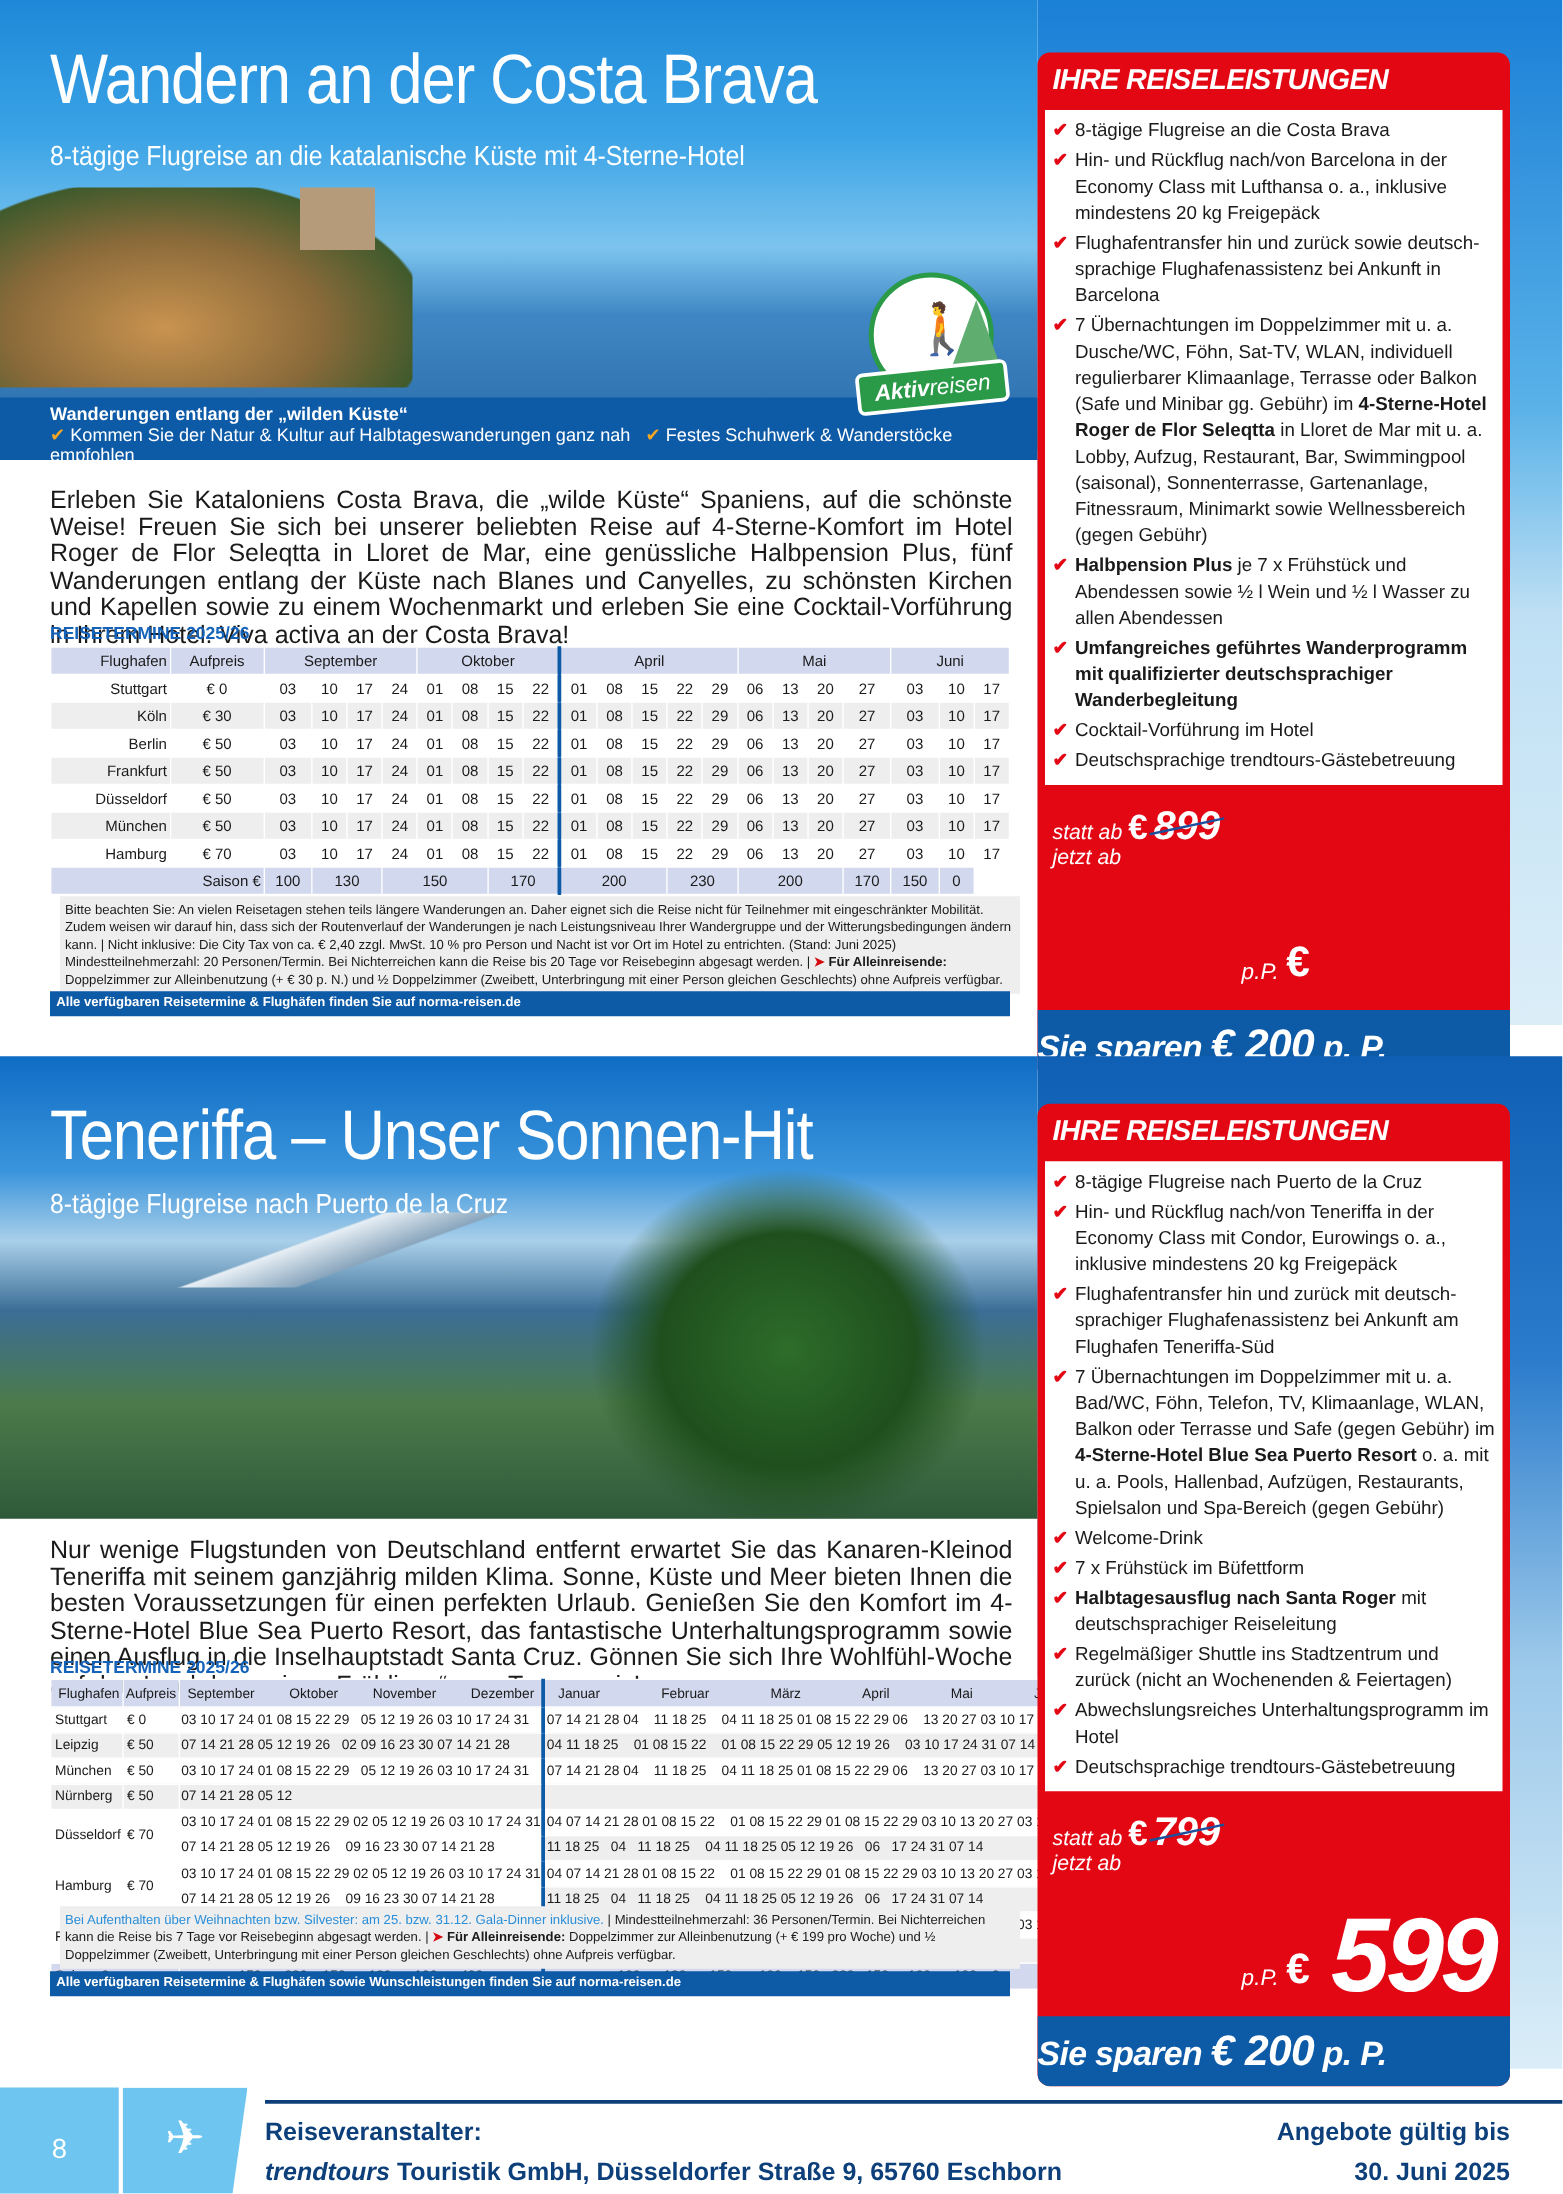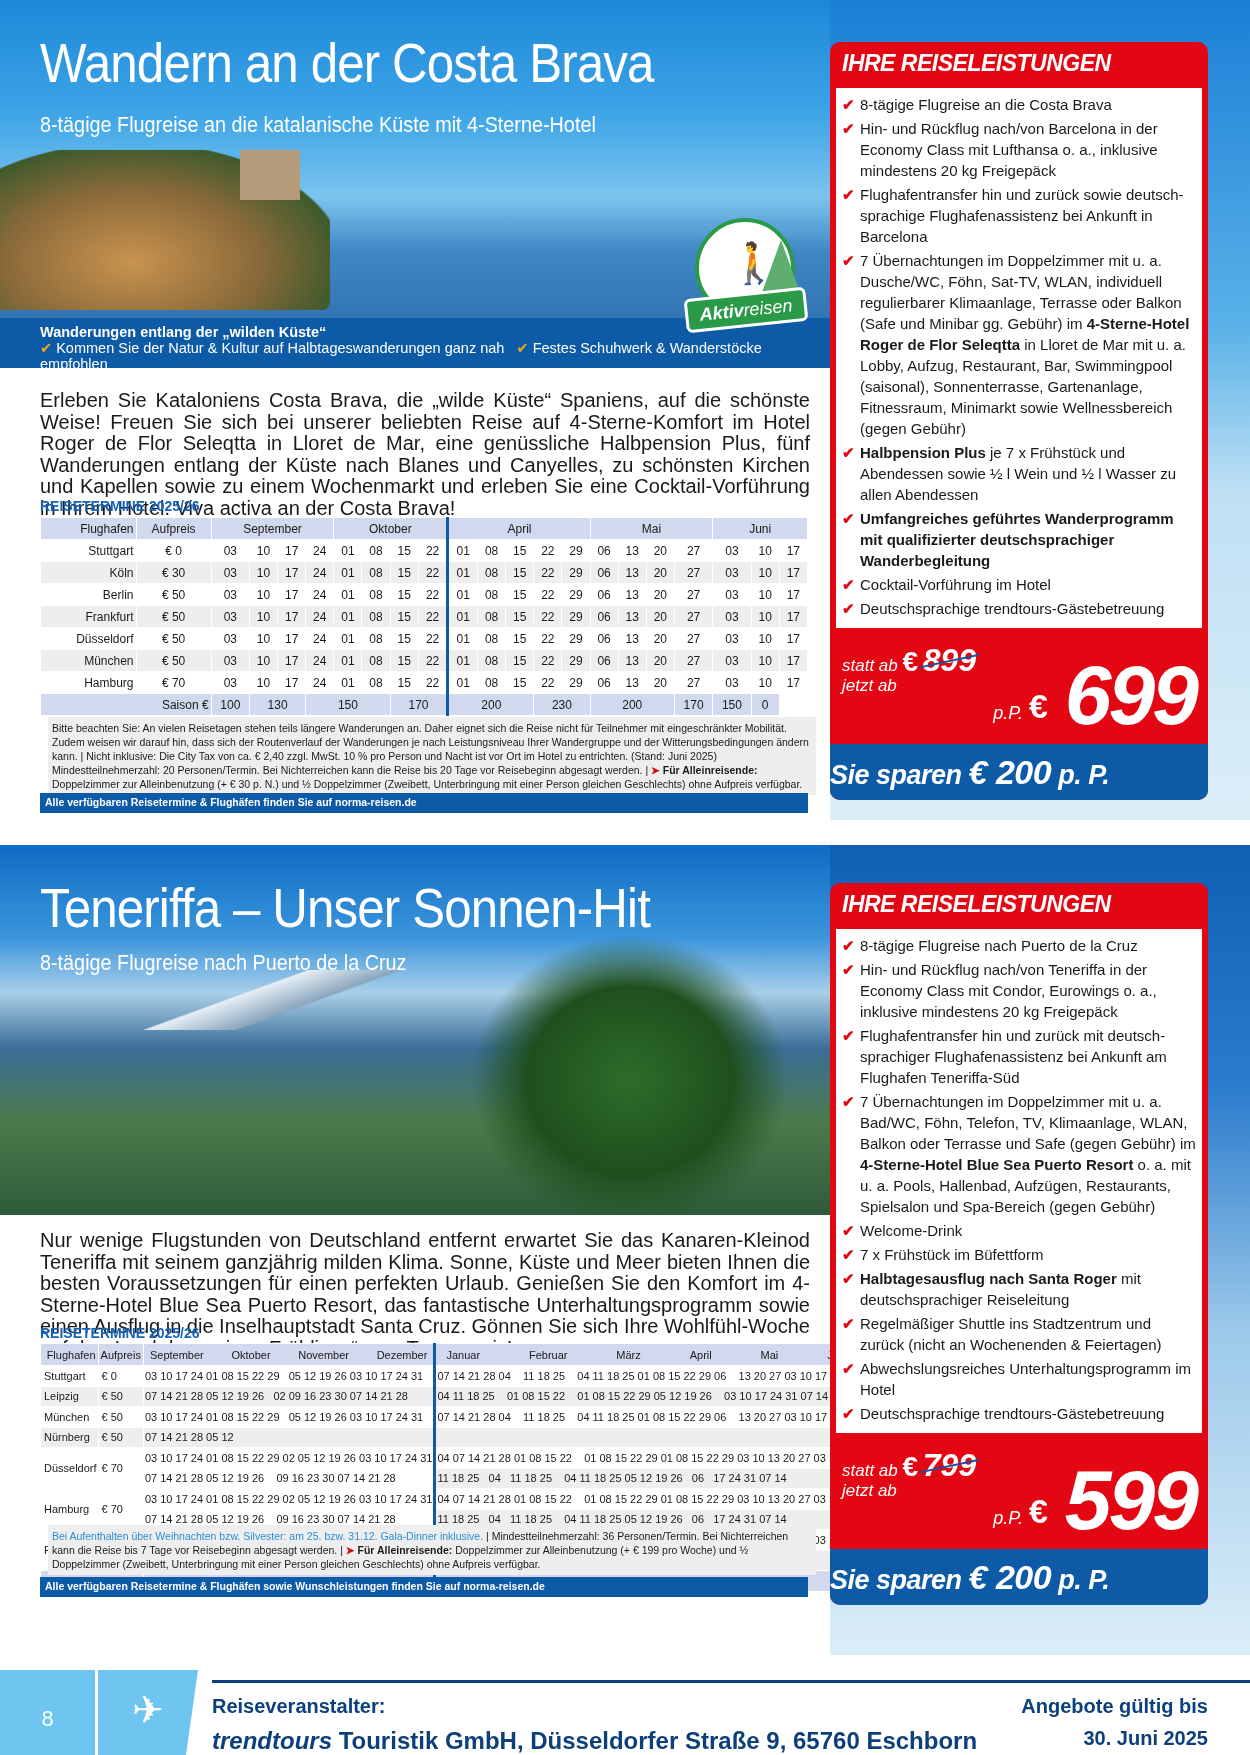--- a/index.html
+++ b/index.html
@@ -58,36 +58,36 @@
 .notes .arr{color:#d50a10;font-weight:700}
 .link{position:absolute;left:40px;width:768px;height:20px;background:#0d5aa7;color:#fff;font-size:10.5px;font-weight:700;padding:3px 5px}
 .s1 .link{top:793px}
 .s2 .link{top:786px}
 .box{position:absolute;left:830px;top:42px;width:378px;border-radius:10px;overflow:hidden;background:#e30613}
 .s2 .box{top:38px}
 .box .hd{height:46px;color:#fff;font-size:23px;font-weight:700;font-style:italic;padding:8px 12px;letter-spacing:-0.5px}
 .box .list{background:#fff;margin:0 6px;padding:6px 6px 6px 6px;font-size:15px;line-height:21px}
 .box .li{display:flex;margin-bottom:3px}
 .box .li .ck{color:#e30613;width:18px;flex:none;font-weight:700}
-.price{position:relative;height:116px;color:#fff}
+.price{position:relative;height:180px;color:#fff}
 .price .statt{position:absolute;left:12px;top:14px;font-style:italic;font-size:17px}
 .price .old{font-size:32px;font-weight:700;position:relative}
 .price .old:after{content:"";position:absolute;left:-4px;right:-4px;top:50%;border-top:2px solid #1d4f9c;transform:rotate(-12deg)}
 .price .jetzt{position:absolute;left:12px;top:48px;font-style:italic;font-size:17px}
 .price .pp{position:absolute;right:185px;bottom:20px;font-style:italic;font-size:18px}
 .price .eur{position:absolute;right:160px;bottom:18px;font-size:34px;font-weight:700}
 .price .big{position:absolute;right:12px;bottom:0;font-size:84px;font-weight:700;font-style:italic;letter-spacing:-3px}
 .save{height:56px;background:#0d5aa7;color:#fff;text-align:left;font-style:italic;font-weight:700;font-size:27px;line-height:56px;letter-spacing:-0.5px}
 .save .amt{font-size:34px}
 .footer{position:absolute;left:0;top:1670px;width:1250px;height:85px}
 .footer .pg{position:absolute;left:0;top:0;width:95px;height:85px;background:#6ec6f0;color:#fff;font-size:22px;text-align:center;padding-top:36px}
 .footer .plane{position:absolute;left:98px;top:0;width:100px;height:85px;background:#6ec6f0;color:#fff;font-size:38px;text-align:center;padding-top:18px;clip-path:polygon(0 0,100% 0,88% 100%,0 100%)}
 .footer .rule{position:absolute;left:212px;top:10px;width:1038px;border-top:3px solid #0d3f7a}
 .footer .l1{position:absolute;left:212px;top:25px;color:#0d3f7a;font-weight:700;font-size:20px}
-.footer .l2{position:absolute;left:212px;top:57px;color:#0d3f7a;font-weight:700;font-size:24px}
+.footer .l2{position:absolute;left:212px;top:57px;color:#0d3f7a;font-weight:700;font-size:20px}
 .footer .r1{position:absolute;right:42px;top:25px;color:#0d3f7a;font-weight:700;font-size:20px}
 .footer .r2{position:absolute;right:42px;top:57px;color:#0d3f7a;font-weight:700;font-size:20px}
 </style>
 </head>
 <body>
 
 <section class="sec s1">
   <div class="rightbg"></div>
   <div class="hero">
     <div class="rock"></div>
@@ -353,21 +353,20 @@
         <div class="li">
           <span class="ck">✔</span>
           <span><span>Deutschsprachige trendtours-Gästebetreuung</span></span>
         </div>
       </div>
     <div class="price">
       <div class="statt"><span>statt ab</span> <b style="font-size:28px;font-style:normal">€</b> <span class="old">899</span></div>
       <div class="jetzt">jetzt ab</div>
       <div class="pp">p.P.</div>
       <div class="eur">€</div>
-      <div class="big">699</div>
     </div>
     <div class="save"><span>Sie sparen </span><span class="amt">€ 200</span><span> p. P.</span></div>
   </div>
 </section>
 
 <section class="sec s2">
   <div class="rightbg"></div>
   <div class="hero">
     <div class="mountain"></div>
     <div class="palm"></div>

